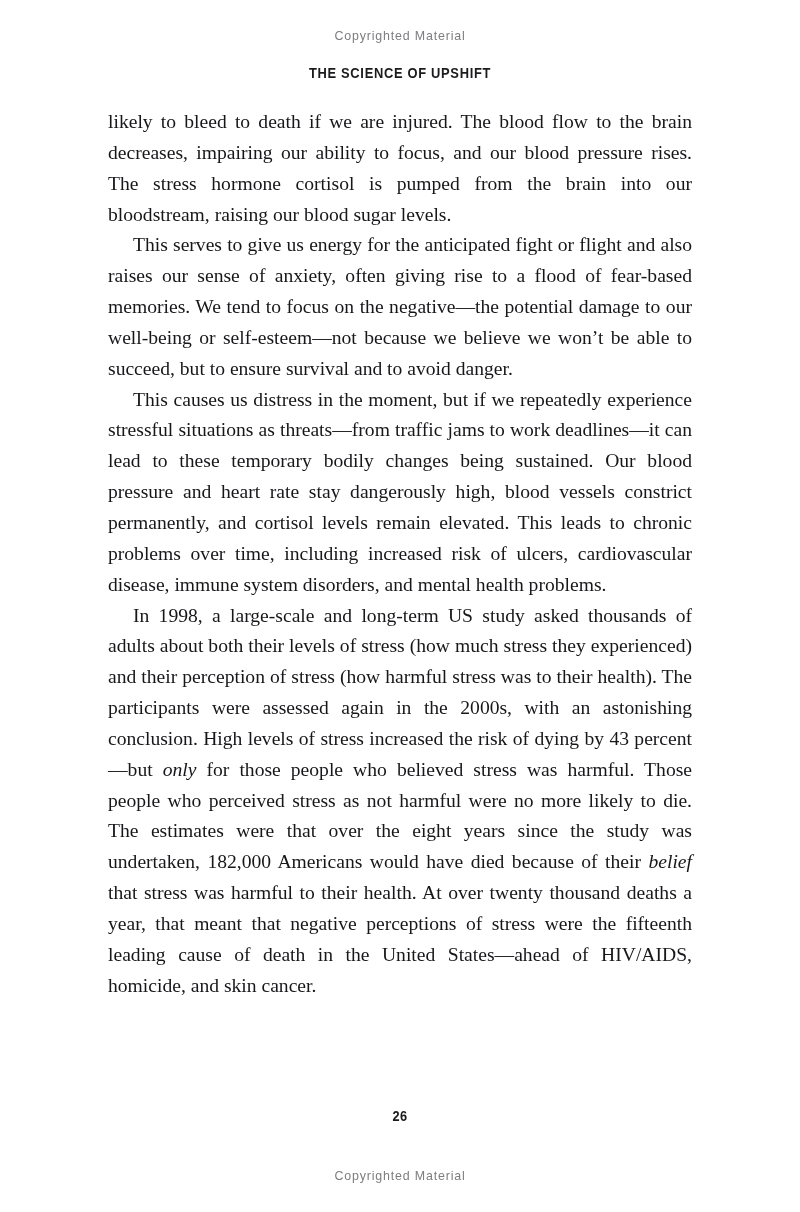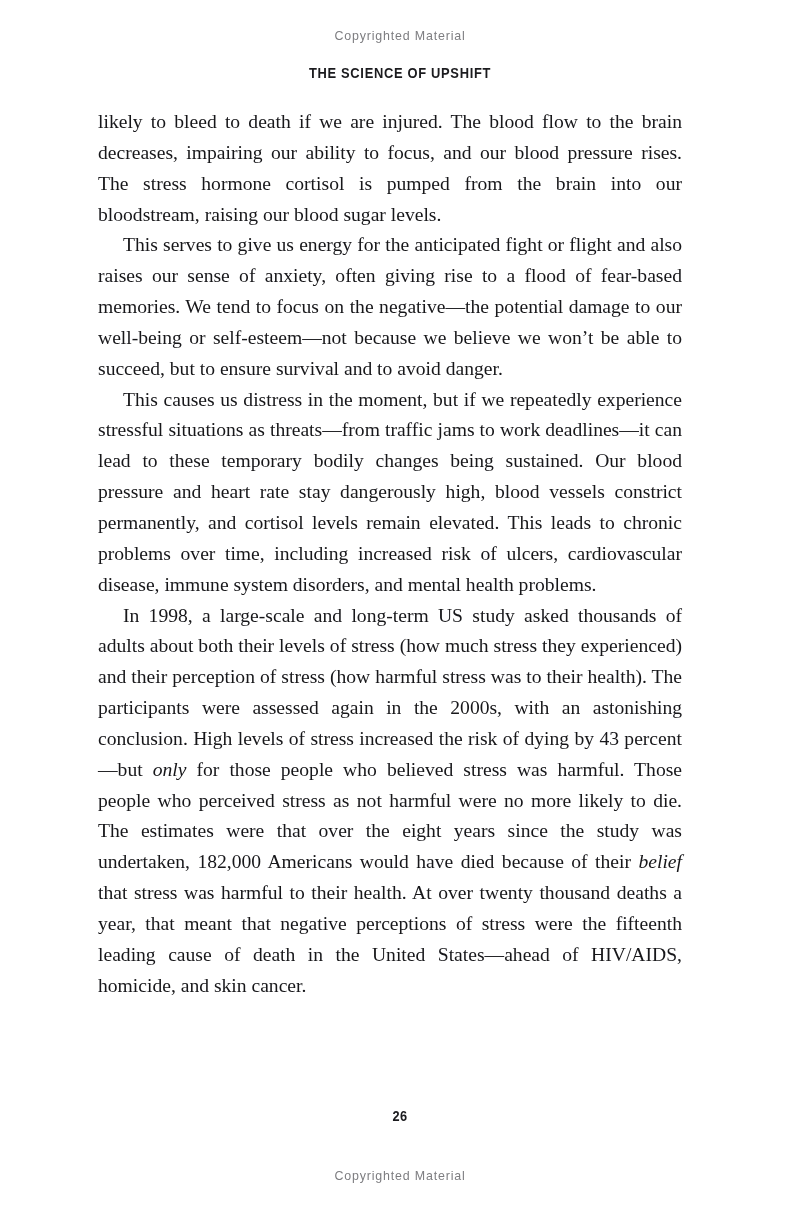--- a/index.html
+++ b/index.html
@@ -62,21 +62,21 @@
     font-size: 14.5px;
     font-weight: 700;
     letter-spacing: 0.4px;
     color: #1b1b1e;
     transform: scaleX(0.88);
   }
 
   
   .textblock {
     position: absolute;
-    left: 98px;
+    left: 108px;
     top: 107px;
     width: 584px;
   }
 
   .para {
     margin: 0;
     font-size: 19.6px;
     line-height: 30.85px;
     text-align: justify;
     text-justify: inter-word;

